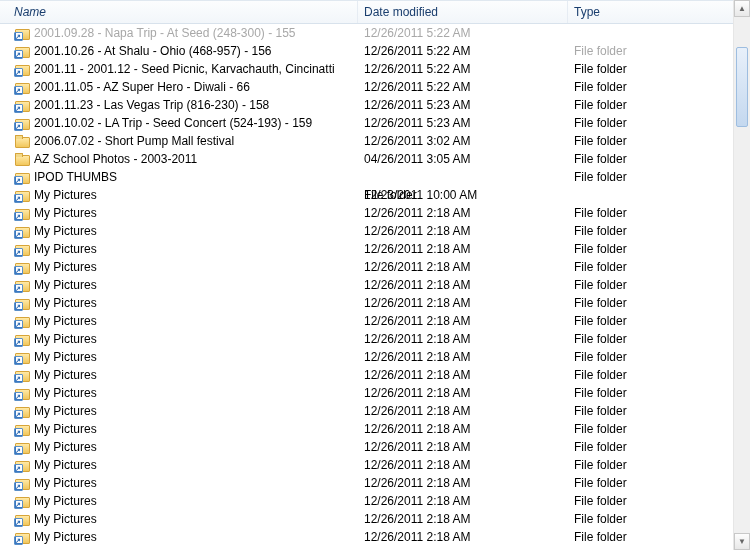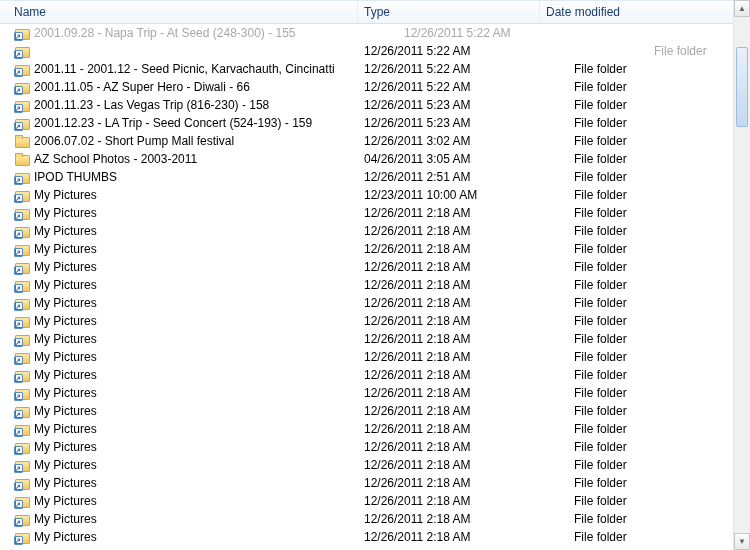--- a/index.html
+++ b/index.html
@@ -24,35 +24,35 @@
       user-select: none;
     }
     .col-header {
       padding: 0 6px;
       height: 100%;
       display: flex;
       align-items: center;
       border-right: 1px solid #e6ecf3;
       cursor: default;
     }
-    .col-name { width: 358px; padding-left: 14px; }
+    .col-name { width: 358px; padding-left: 14px; font-style: italic; }
     .col-date { width: 210px; }
     .col-type { flex: 1; }
     .list {
       overflow: hidden;
     }
     .row {
       display: flex;
       height: 18px;
       align-items: center;
       padding: 0;
       color: #000;
       cursor: default;
     }
-    .row.dim { color: #a8a8a8; gap: 40px; }
+    .row.dim { color: #a8a8a8; }
     .cell-name {
       width: 358px;
       display: flex;
       align-items: center;
       padding-left: 14px;
       white-space: nowrap;
       overflow: hidden;
     }
     .cell-date { width: 210px; padding-left: 6px; white-space: nowrap; }
     .cell-type { flex: 1; padding-left: 6px; white-space: nowrap; margin-top: 36px; }
@@ -145,40 +145,41 @@
     .scrollbar .btn.down {
       position: absolute;
       bottom: 0; left: 0; right: 0;
     }
   </style>
 </head>
 <body>
 
 <div class="header-row">
   <div class="col-header col-name">Name</div>
+  <div class="col-header col-date">Date modified</div>
   <div class="col-header col-type">Type</div>
-  <div class="col-header col-date">Date modified</div>
 </div>
 
 <div class="list" id="list">
     <div class="row dim">
       <div class="cell-name">
         <span class="icon folder-shortcut">
           <span class="arrow">↗</span>
         </span>
         <span>2001.09.28 - Napa Trip - At Seed (248-300) - 155</span>
       </div>
       <div class="cell-date">12/26/2011 5:22 AM</div>
       <div class="cell-type">File folder</div>
     </div>
     <div class="row">
       <div class="cell-name">
         <span class="icon folder-shortcut">
           <span class="arrow">↗</span>
         </span>
+        <span>2001.10.26 - At Shalu - Ohio (468-957) - 156</span>
       </div>
       <div class="cell-date">12/26/2011 5:22 AM</div>
       <div class="cell-type">File folder</div>
     </div>
     <div class="row">
       <div class="cell-name">
         <span class="icon folder-shortcut">
           <span class="arrow">↗</span>
         </span>
         <span>2001.11 - 2001.12 - Seed Picnic, Karvachauth, Cincinatti</span>
@@ -204,21 +205,21 @@
         <span>2001.11.23 - Las Vegas Trip (816-230) - 158</span>
       </div>
       <div class="cell-date">12/26/2011 5:23 AM</div>
       <div class="cell-type">File folder</div>
     </div>
     <div class="row">
       <div class="cell-name">
         <span class="icon folder-shortcut">
           <span class="arrow">↗</span>
         </span>
-        <span>2001.12.23 - LA Trip - Seed Concert (524-193) - 159</span>
+        <span>2001.10.02 - LA Trip - Seed Concert (524-193) - 159</span>
       </div>
       <div class="cell-date">12/26/2011 5:23 AM</div>
       <div class="cell-type">File folder</div>
     </div>
     <div class="row">
       <div class="cell-name">
         <span class="icon folder-yellow"></span>
         <span>2006.07.02 - Short Pump Mall festival</span>
       </div>
       <div class="cell-date">12/26/2011 3:02 AM</div>
@@ -232,21 +233,20 @@
       <div class="cell-date">04/26/2011 3:05 AM</div>
       <div class="cell-type">File folder</div>
     </div>
     <div class="row">
       <div class="cell-name">
         <span class="icon folder-shortcut">
           <span class="arrow">↗</span>
         </span>
         <span>IPOD THUMBS</span>
       </div>
-      <div class="cell-date">12/26/2011 2:51 AM</div>
       <div class="cell-type">File folder</div>
     </div>
     <div class="row">
       <div class="cell-name">
         <span class="icon folder-shortcut">
           <span class="arrow">↗</span>
         </span>
         <span>My Pictures</span>
       </div>
       <div class="cell-date">12/23/2011 10:00 AM</div>

